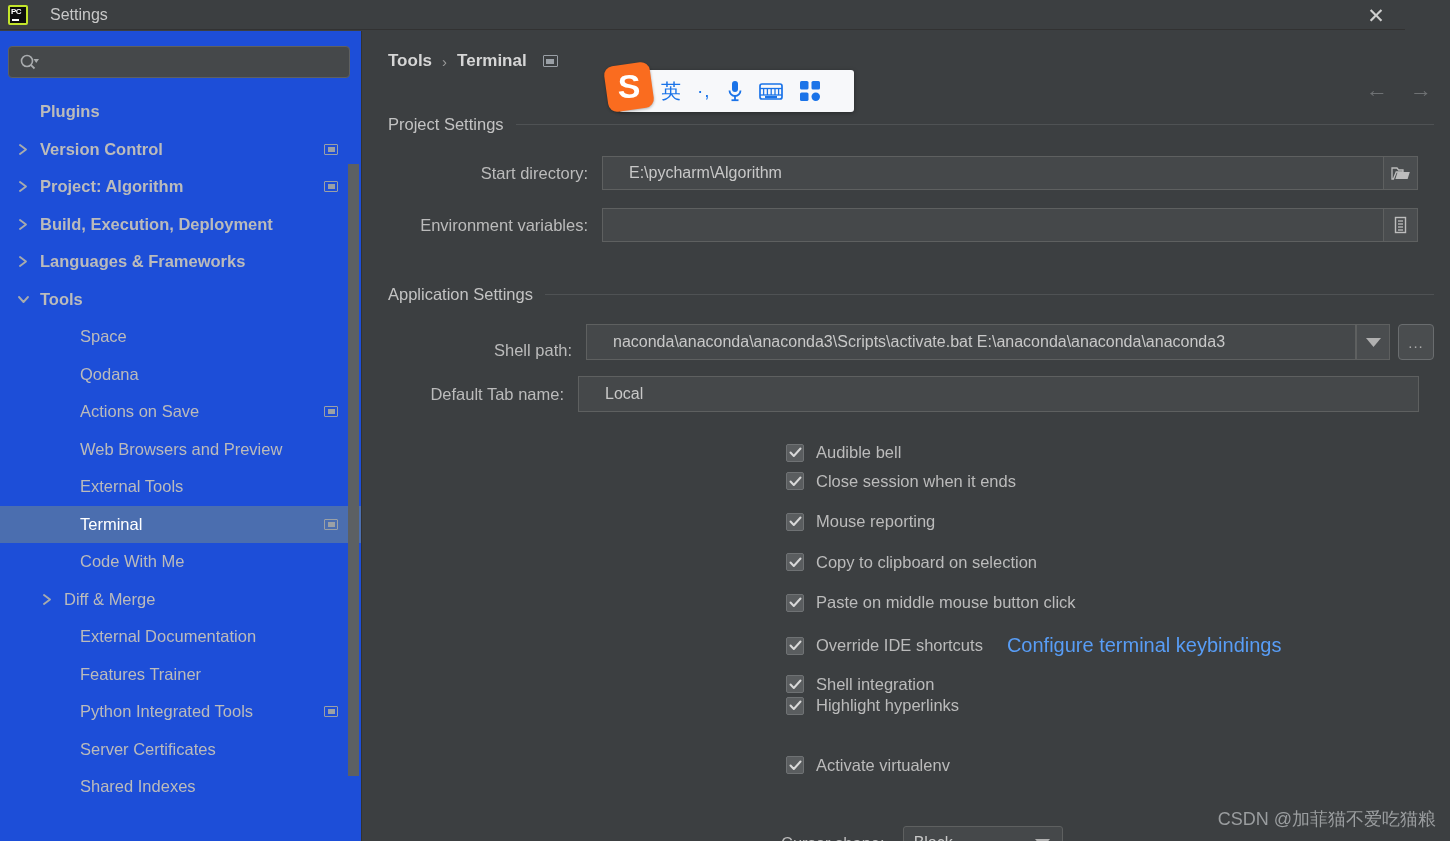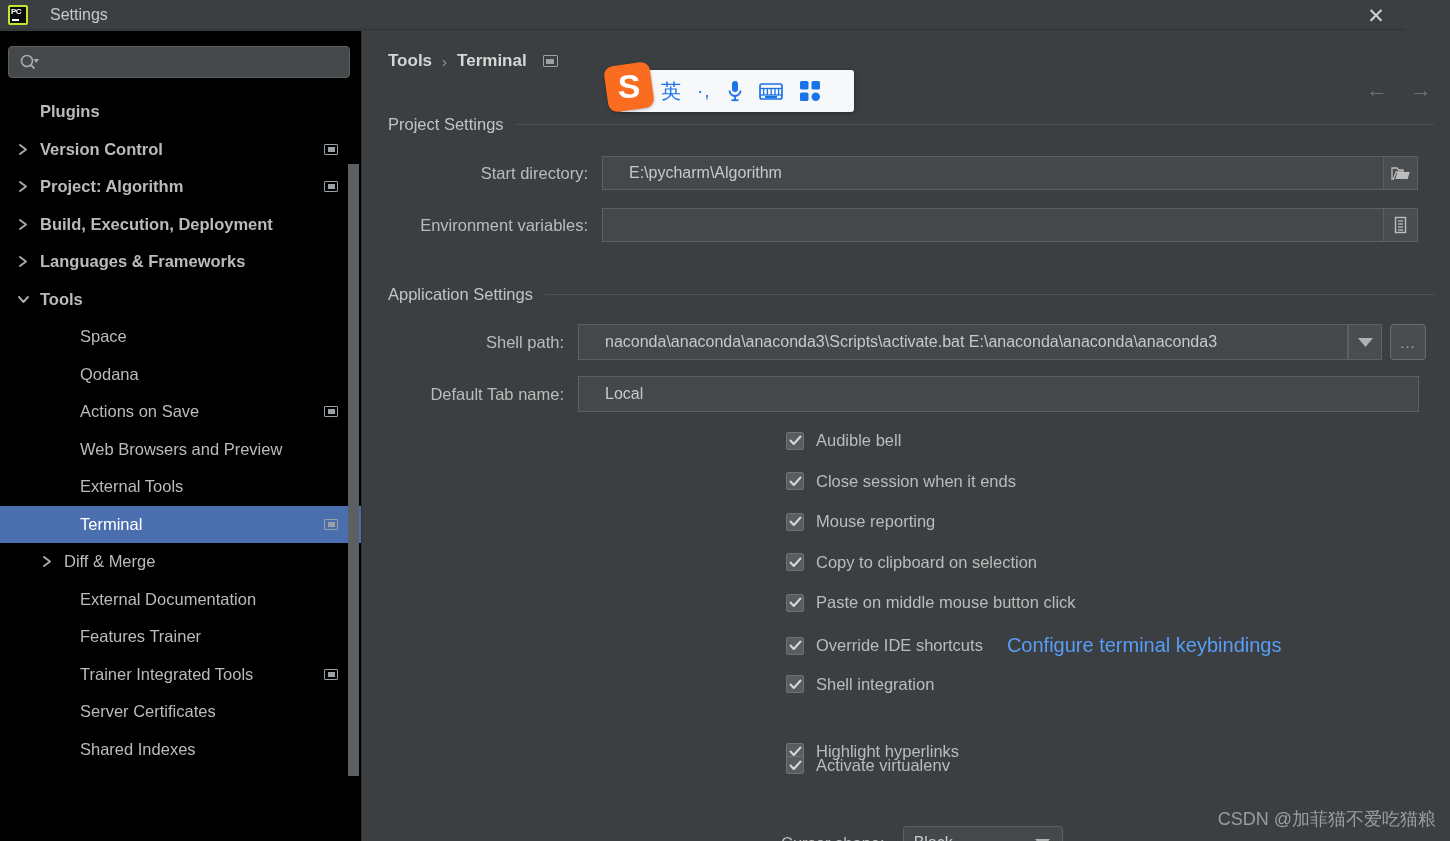--- a/index.html
+++ b/index.html
@@ -42,21 +42,21 @@
     position: absolute; right: 14px; top: 0;
     width: 30px; height: 30px;
     display: flex; align-items: center; justify-content: center;
     color: #cfcfcf; font-size: 21px; line-height: 1;
     cursor: pointer;
   }
 
   
   #sidebar {
     position: absolute; left: 0; top: 31px; width: 362px; height: 810px;
-    background: #000000;
+    background: #1d4ed8;
     border-right: 1px solid #323232;
     overflow: hidden;
   }
   #search-box {
     position: absolute; left: 8px; top: 15px;
     width: 342px; height: 32px;
     background: #45484a;
     border: 1px solid #5e6060;
     border-radius: 4px;
     display: flex; align-items: center;
@@ -327,36 +327,39 @@
       </div>
       <div class="tree-row lvl1">
         <span>External Tools</span>
       </div>
       <div class="tree-row lvl1 selected">
         <span>Terminal</span>
         <span class="mod-ind">
           <i></i>
         </span>
       </div>
+      <div class="tree-row lvl1">
+        <span>Code With Me</span>
+      </div>
       <div class="tree-row lvl1-chev">
         <span class="chev">
           <svg width="11" height="13" viewBox="0 0 11 13">
             <polyline points="2,2 8,6.5 2,11" fill="none" stroke="#a7abad" stroke-width="1.9" stroke-linecap="round" stroke-linejoin="round"></polyline>
           </svg>
         </span>
         <span>Diff &amp; Merge</span>
       </div>
       <div class="tree-row lvl1">
         <span>External Documentation</span>
       </div>
       <div class="tree-row lvl1">
         <span>Features Trainer</span>
       </div>
       <div class="tree-row lvl1">
-        <span>Trainer Integrated Tools</span>
+        <span>Python Integrated Tools</span>
         <span class="mod-ind">
           <i></i>
         </span>
       </div>
       <div class="tree-row lvl1">
         <span>Server Certificates</span>
       </div>
       <div class="tree-row lvl1">
         <span>Shared Indexes</span>
       </div>
@@ -409,38 +412,38 @@
         <line x1="5" y1="14" x2="10" y2="14" stroke="#bdbdbd" stroke-width="1.3"></line>
       </svg>
     </span>
   </div>
 
   <div class="section-head" style="top:254px;">
     <span>Application Settings</span>
     <span class="line"></span>
   </div>
 
-  <div class="field-row" style="left:25px; top:293px; width:1046px;">
+  <div class="field-row" style="left:33px; top:293px; width:1046px;align-items:flex-end;">
     <span class="field-label" style="width:176px;">Shell path:</span>
     <input class="tf" type="text" style="width: 770px; margin-left: 14px; height: 36px;" id="shell-path-input" value="naconda\anaconda\anaconda3\Scripts\activate.bat E:\anaconda\anaconda\anaconda3">
     <span class="combo-arrow">
       <svg width="15" height="9" viewBox="0 0 15 9">
           <polygon points="0,0 15,0 7.5,9" fill="#b0b0b0"></polygon>
         </svg>
     </span>
     <span class="dots-btn">...</span>
   </div>
 
   <div class="field-row" style="left:25px; top:345px; width:1046px;">
     <span class="field-label" style="width:176px;">Default Tab name:</span>
     <input class="tf" type="text" style="width: 841px; margin-left: 14px; height: 36px;" id="tab-name-input" value="Local">
   </div>
 
   <div id="cb-list">
-      <div class="cb-row" style="top: 400px; text-align: center;">
+      <div class="cb-row" style="top: 412px; text-align: center;">
         <span class="cb">
           <svg width="13" height="11" viewBox="0 0 13 11">
             <polyline points="1.5,5.5 4.8,9 11.5,1.5" fill="none" stroke="#d8d8d8" stroke-width="2" stroke-linecap="round" stroke-linejoin="round"></polyline>
           </svg>
         </span>
         <span>Audible bell</span>
       </div>
       <div class="cb-row" style="top: 440.6px;">
         <span class="cb">
           <svg width="13" height="11" viewBox="0 0 13 11">
@@ -483,21 +486,21 @@
         <span class="link">Configure terminal keybindings</span>
       </div>
       <div class="cb-row" style="top: 643.6px;">
         <span class="cb">
           <svg width="13" height="11" viewBox="0 0 13 11">
             <polyline points="1.5,5.5 4.8,9 11.5,1.5" fill="none" stroke="#d8d8d8" stroke-width="2" stroke-linecap="round" stroke-linejoin="round"></polyline>
           </svg>
         </span>
         <span>Shell integration</span>
       </div>
-      <div class="cb-row" style="top: 711px;">
+      <div class="cb-row" style="top: 665px;">
         <span class="cb">
           <svg width="13" height="11" viewBox="0 0 13 11">
             <polyline points="1.5,5.5 4.8,9 11.5,1.5" fill="none" stroke="#d8d8d8" stroke-width="2" stroke-linecap="round" stroke-linejoin="round"></polyline>
           </svg>
         </span>
         <span>Highlight hyperlinks</span>
       </div>
       <div class="cb-row" style="top: 724.8px;">
         <span class="cb">
           <svg width="13" height="11" viewBox="0 0 13 11">

